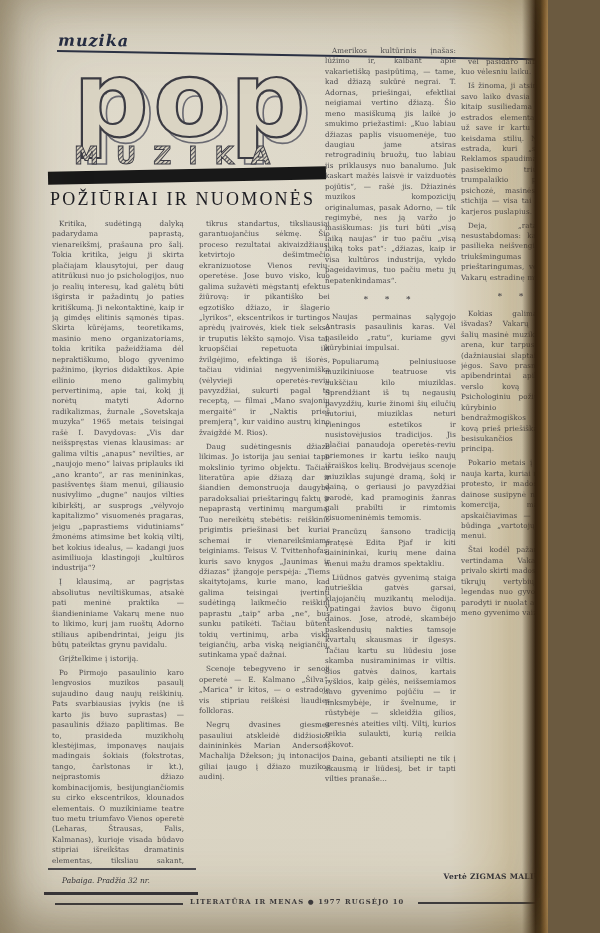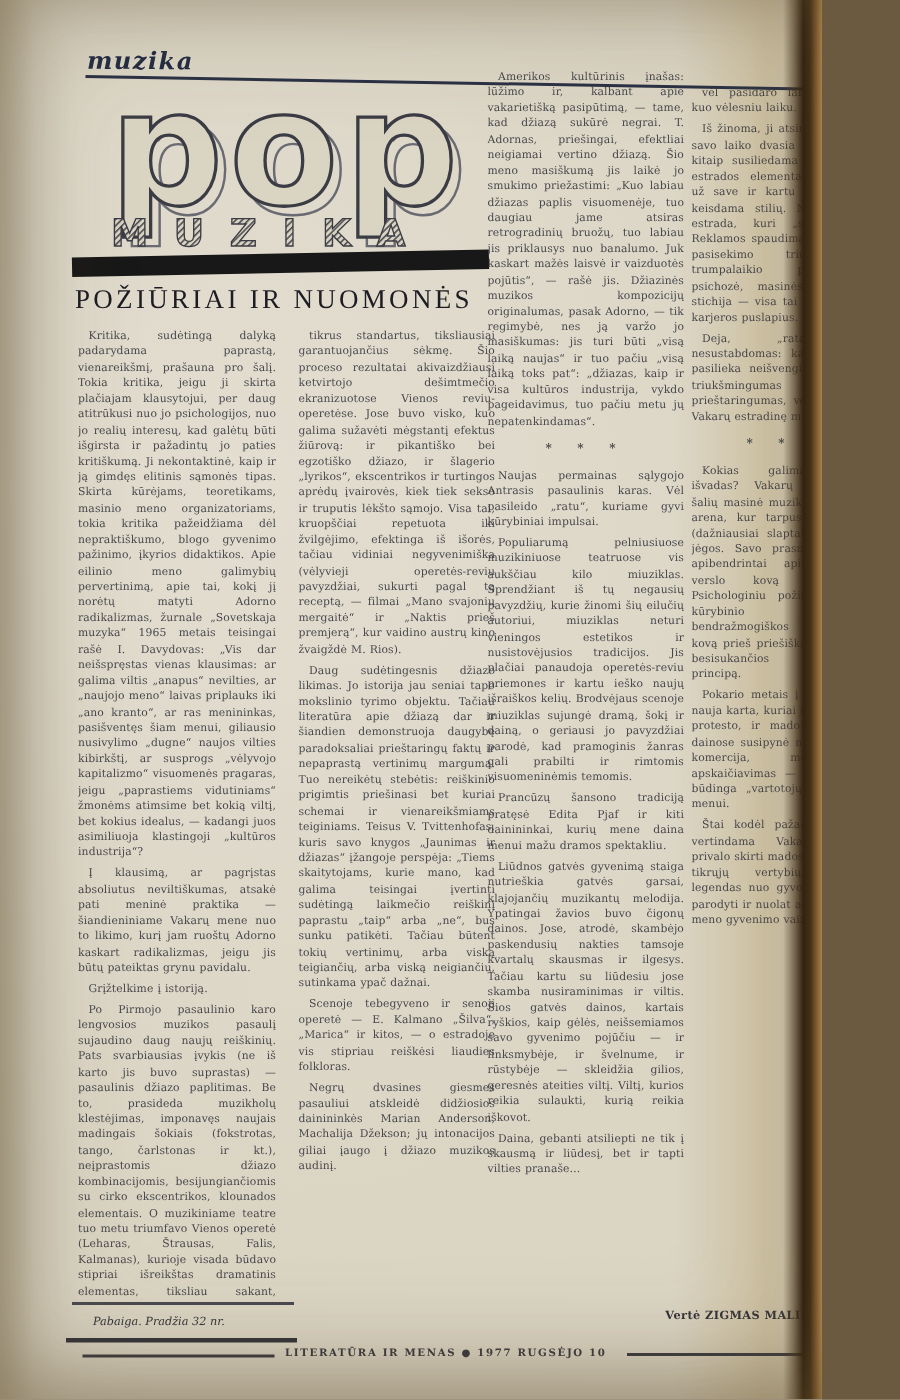--- a/index.html
+++ b/index.html
@@ -66,21 +66,21 @@
         <text x="16" y="114" font-size="25" letter-spacing="17" fill="url(#hatch)" stroke="#3c3c44" stroke-width="0.9" font-family="DejaVu Sans, sans-serif">MUZIKA</text>
       </g>
     </svg>
   </div>
 
   <div class="bar"></div>
   <h1 class="headline" style="margin:0;font-weight:400;">POŽIŪRIAI IR NUOMONĖS</h1>
 
   <div class="col col1">
       <p>Kritika, sudėtingą dalyką padarydama paprastą, vienareikšmį, prašauna pro šalį. Tokia kritika, jeigu ji skirta plačiajam klausytojui, per daug atitrūkusi nuo jo psichologijos, nuo jo realių interesų, kad galėtų būti išgirsta ir pažadintų jo paties kritiškumą. Ji nekontaktinė, kaip ir ją gimdęs elitinis sąmonės tipas. Skirta kūrėjams, teoretikams, masinio meno organizatoriams, tokia kritika pažeidžiama dėl nepraktiškumo, blogo gyvenimo pažinimo, įkyrios didaktikos. Apie eilinio meno galimybių pervertinimą, apie tai, kokį jį norėtų matyti Adorno radikalizmas, žurnale „Sovetskaja muzyka“ 1965 metais teisingai rašė I. Davydovas: „Vis dar neišspręstas vienas klausimas: ar galima viltis „anapus“ nevilties, ar „naujojo meno“ laivas priplauks iki „ano kranto“, ar ras menininkas, pasišventęs šiam menui, giliausio nusivylimo „dugne“ naujos vilties kibirkštį, ar susprogs „vėlyvojo kapitalizmo“ visuomenės pragaras, jeigu „paprastiems vidutiniams“ žmonėms atimsime bet kokią viltį, bet kokius idealus, — kadangi juos asimiliuoja klastingoji „kultūros industrija“?</p>
-      <p>Į klausimą, ar pagrįstas absoliutus neviltiškumas, atsakė pati meninė praktika — šiandieniniame Vakarų mene nuo to likimo, kurį jam ruoštų Adorno kaskart radikalizmas, jeigu jis būtų pateiktas grynu pavidalu.</p>
+      <p>Į klausimą, ar pagrįstas absoliutus neviltiškumas, atsakė pati meninė praktika — šiandieniniame Vakarų mene nuo to likimo, kurį jam ruoštų Adorno stiliaus apibendrintai, jeigu jis būtų pateiktas grynu pavidalu.</p>
       <p>Grįžtelkime į istoriją.</p>
       <p>Po Pirmojo pasaulinio karo lengvosios muzikos pasaulį sujaudino daug naujų reiškinių. Pats svarbiausias įvykis (ne iš karto jis buvo suprastas) — pasaulinis džiazo paplitimas. Be to, prasideda muzikholų klestėjimas, imponavęs naujais madingais šokiais (fokstrotas, tango, čarlstonas ir kt.), neįprastomis džiazo kombinacijomis, besijungiančiomis su cirko ekscentrikos, klounados elementais. O muzikiniame teatre tuo metu triumfavo Vienos operetė (Leharas, Štrausas, Falis, Kalmanas), kurioje visada būdavo stipriai išreikštas dramatinis elementas, tiksliau sakant, melodrama. XIX a. pabaigos—XX amžiaus pradžios Vakarų operetė netgi savo geriausiais pavyzdžiais liko kičo rėmuose.</p>
     </div>
   <div class="col col2">
       <p>tikrus standartus, tiksliausiai garantuojančius sėkmę. Šio proceso rezultatai akivaizdžiausi ketvirtojo dešimtmečio ekranizuotose Vienos reviu-operetėse. Jose buvo visko, kuo galima sužavėti mėgstantį efektus žiūrovą: ir pikantiško bei egzotiško džiazo, ir šlagerio „lyrikos“, ekscentrikos ir turtingos aprėdų įvairovės, kiek tiek sekso ir truputis lėkšto sąmojo. Visa tai, kruopščiai repetuota iki žvilgėjimo, efektinga iš išorės, tačiau vidiniai negyvenimiška (vėlyvieji operetės-reviu pavyzdžiai, sukurti pagal tą receptą, — filmai „Mano svajonių mergaitė“ ir „Naktis prieš premjerą“, kur vaidino austrų kino žvaigždė M. Rios).</p>
       <p>Daug sudėtingesnis džiazo likimas. Jo istorija jau seniai tapo mokslinio tyrimo objektu. Tačiau literatūra apie džiazą dar ir šiandien demonstruoja daugybę paradoksaliai prieštaringų faktų ir nepaprastą vertinimų margumą. Tuo nereikėtų stebėtis: reiškinio prigimtis priešinasi bet kuriai schemai ir vienareikšmiams teiginiams. Teisus V. Tvittenhofas, kuris savo knygos „Jaunimas ir džiazas“ įžangoje perspėja: „Tiems skaitytojams, kurie mano, kad galima teisingai įvertinti sudėtingą laikmečio reiškinį paprastu „taip“ arba „ne“, bus sunku patikėti. Tačiau būtent tokių vertinimų, arba viską teigiančių, arba viską neigiančių, sutinkama ypač dažnai.</p>
       <p>Scenoje tebegyveno ir senoji operetė — E. Kalmano „Šilva“, „Marica“ ir kitos, — o estradoje vis stipriau reiškėsi liaudies folkloras.</p>
       <p>Negrų dvasines giesmes pasauliui atskleidė didžiosios dainininkės Marian Anderson, Machalija Džekson; jų intonacijos giliai įaugo į džiazo muzikos audinį.</p>
     </div>
   <div class="col col3">

